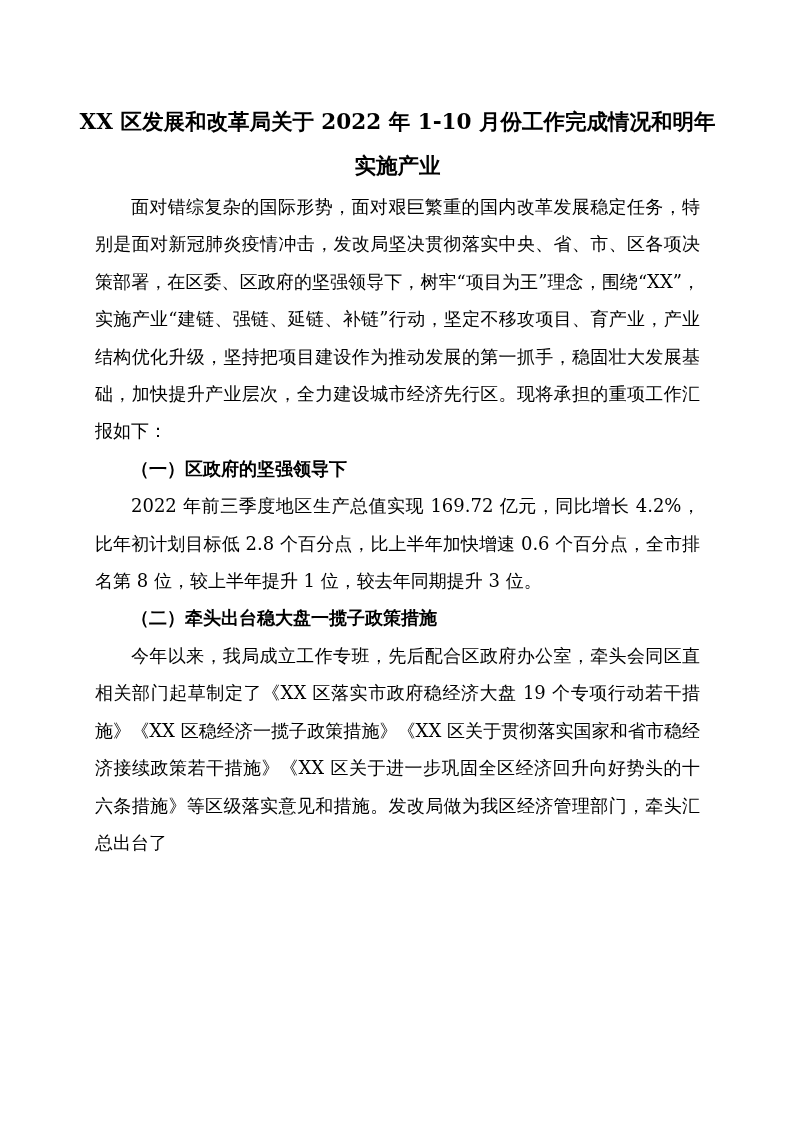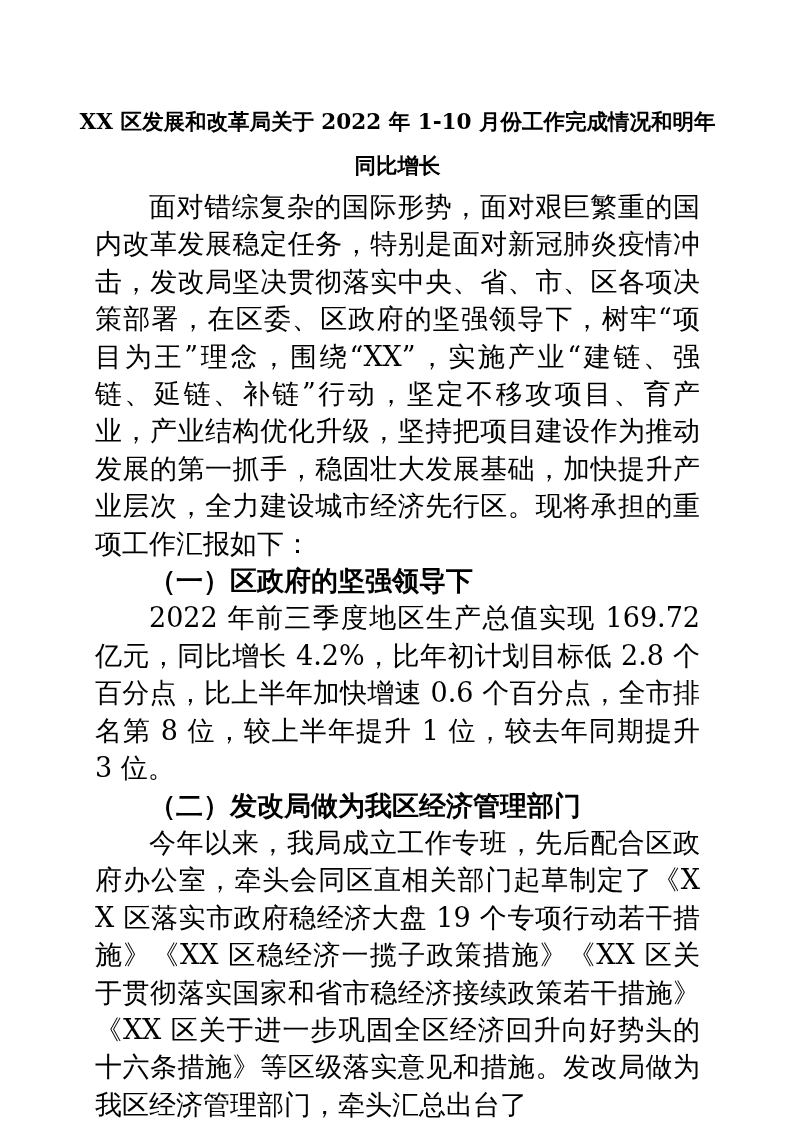--- a/index.html
+++ b/index.html
@@ -29,49 +29,49 @@
     font-size: 21.5px;
     font-weight: 700;
     line-height: 44px;
     text-align: center;
   }
   .doc-title .title-line {
     white-space: nowrap;
   }
   .block {
     margin: 0;
-    font-size: 27px;
+    font-size: 18px;
     line-height: 37.4px;
     text-align: justify;
     text-indent: 2em;
     word-break: break-all;
   }
   .heading-l1 {
     font-weight: 400;
   }
   .heading-l2 {
     font-weight: 700;
   }
 </style>
 </head>
 <body>
 
 <div class="page">
   <div class="content">
 
     <div class="doc-title">
       <div class="title-line">XX 区发展和改革局关于 2022 年 1-10 月份工作完成情况和明年</div>
-      <div class="title-line">同比增长</div>
+      <div class="title-line">实施产业</div>
     </div>
 
     <p class="block">面对错综复杂的国际形势，面对艰巨繁重的国内改革发展稳定任务，特别是面对新冠肺炎疫情冲击，发改局坚决贯彻落实中央、省、市、区各项决策部署，在区委、区政府的坚强领导下，树牢“项目为王”理念，围绕“XX”，实施产业“建链、强链、延链、补链”行动，坚定不移攻项目、育产业，产业结构优化升级，坚持把项目建设作为推动发展的第一抓手，稳固壮大发展基础，加快提升产业层次，全力建设城市经济先行区。现将承担的重项工作汇报如下：</p>
 
 
     <p class="block heading-l2">（一）区政府的坚强领导下</p>
 
     <p class="block">2022 年前三季度地区生产总值实现 169.72 亿元，同比增长 4.2%，比年初计划目标低 2.8 个百分点，比上半年加快增速 0.6 个百分点，全市排名第 8 位，较上半年提升 1 位，较去年同期提升 3 位。</p>
 
-    <p class="block heading-l2">（二）发改局做为我区经济管理部门</p>
+    <p class="block heading-l2">（二）牵头出台稳大盘一揽子政策措施</p>
 
     <p class="block">今年以来，我局成立工作专班，先后配合区政府办公室，牵头会同区直相关部门起草制定了《XX 区落实市政府稳经济大盘 19 个专项行动若干措施》《XX 区稳经济一揽子政策措施》《XX 区关于贯彻落实国家和省市稳经济接续政策若干措施》《XX 区关于进一步巩固全区经济回升向好势头的十六条措施》等区级落实意见和措施。发改局做为我区经济管理部门，牵头汇总出台了</p>
 
   </div>
 </div>
 
 </body></html>

